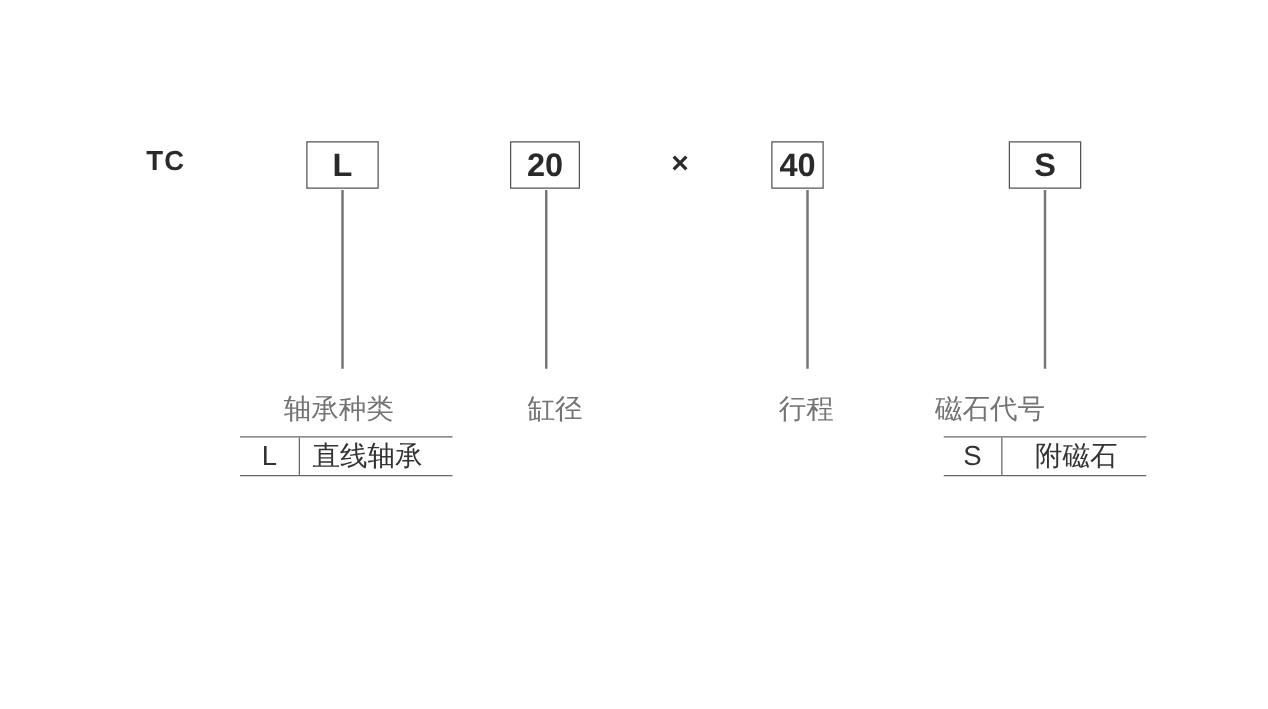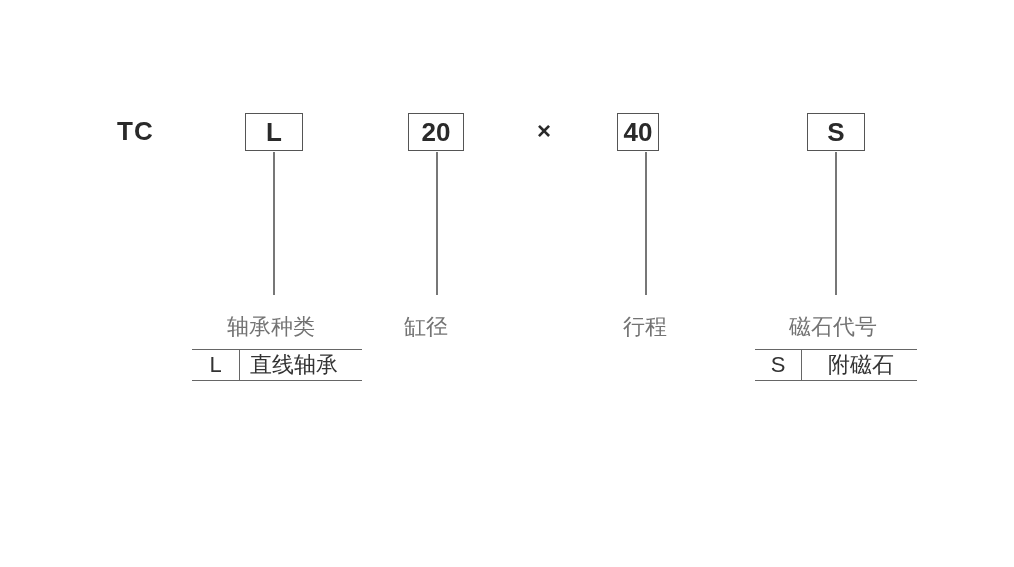--- a/index.html
+++ b/index.html
@@ -1,17 +1,17 @@
 <!DOCTYPE html>
 <html><head>
 <meta charset="utf-8">
 <style>
   html,body{margin:0;padding:0;background:#ffffff;}
   body{width:1014px;height:567px;position:relative;overflow:hidden;font-family:"Liberation Sans","DejaVu Sans",sans-serif;color:#2a2a2a;}
-  .prefix{position:absolute;left:117px;top:116px;font-size:26px;font-weight:bold;letter-spacing:1px;}
+  .prefix{position:absolute;left:117px;top:116px;font-size:22px;font-weight:bold;letter-spacing:1px;}
   .box{position:absolute;top:113px;height:38px;border:1.5px solid #555;box-sizing:border-box;display:flex;align-items:center;justify-content:center;font-size:26px;font-weight:bold;color:#2a2a2a;background:#fff;}
   .times{position:absolute;left:537px;top:117px;font-size:24px;font-weight:bold;}
   .vline{position:absolute;width:1.5px;background:#777;top:152px;height:143px;}
   .label{position:absolute;font-family:"DejaVu Sans",sans-serif;font-size:22px;color:#737373;white-space:nowrap;}
   .tbl{position:absolute;border-top:1.5px solid #666;border-bottom:1.5px solid #666;height:30px;display:flex;align-items:center;font-family:"DejaVu Sans",sans-serif;font-size:22px;color:#333;}
   .tbl .code{text-align:center;border-right:1.5px solid #666;height:100%;display:flex;align-items:center;justify-content:center;font-family:"Liberation Sans",sans-serif;}
   .tbl .desc{flex:1;height:100%;display:flex;align-items:center;padding-left:10px;white-space:nowrap;text-align:right;}
 </style>
 </head>
 <body>
@@ -24,23 +24,23 @@
   <div class="times">×</div>
   <div class="box" style="left:617px;width:42px;">40</div>
   <div class="box" style="left:807px;width:58px;">S</div>
 
   <div class="vline" style="left:273px;"></div>
   <div class="vline" style="left:436px;"></div>
   <div class="vline" style="left:645px;"></div>
   <div class="vline" style="left:835px;"></div>
 
   <div class="label" style="left:227px;top:312px;">轴承种类</div>
-  <div class="label" style="left:404px;top:312px;">缸径</div>
+  <div class="label" style="left:422px;top:312px;">缸径</div>
   <div class="label" style="left:623px;top:312px;">行程</div>
-  <div class="label" style="left:789px;top:312px;">磁石代号</div>
+  <div class="label" style="left:748px;top:312px;">磁石代号</div>
 
   <div class="tbl" style="left:192px;top:349px;width:170px;">
     <div class="code" style="width:47px;">L</div>
     <div class="desc">直线轴承</div>
   </div>
 
   <div class="tbl" style="left:755px;top:349px;width:162px;">
     <div class="code" style="width:46px;">S</div>
     <div class="desc" style="padding-left:26px;">附磁石</div>
   </div>

